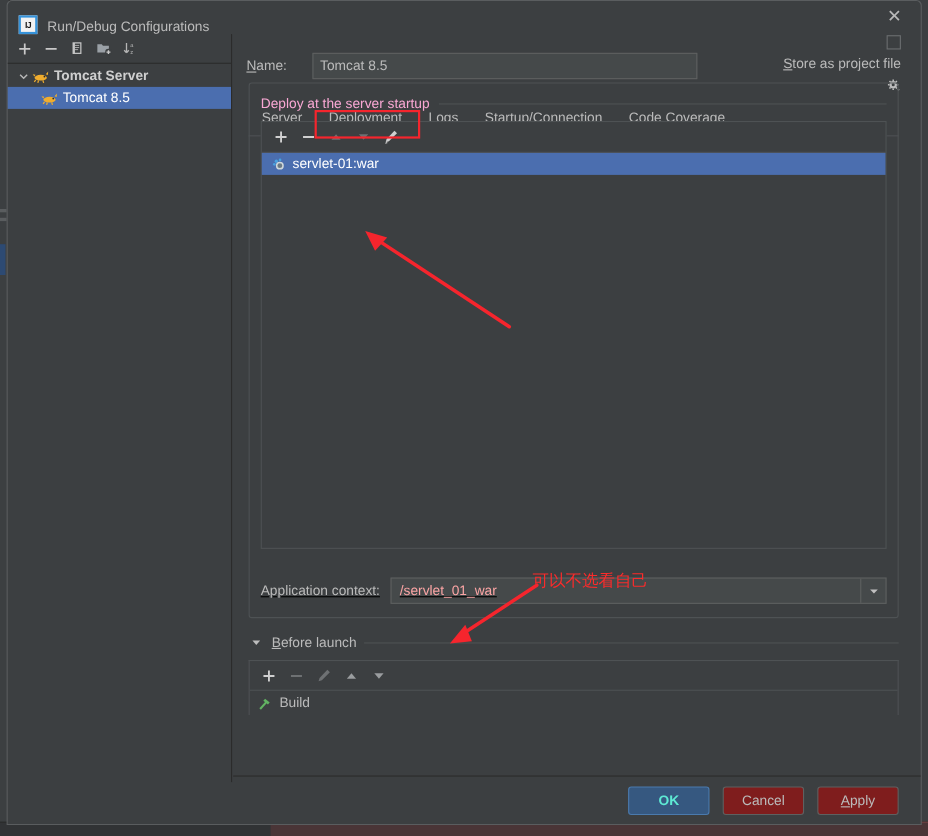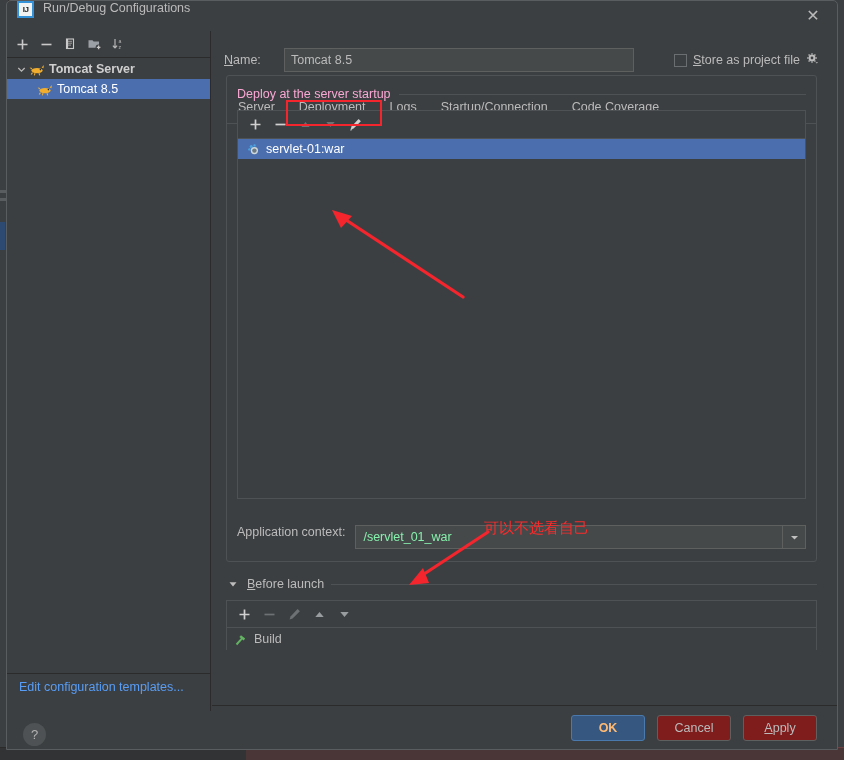--- a/index.html
+++ b/index.html
@@ -76,21 +76,21 @@
     background: #3c3f41;
     border: 1px solid #5a5d5f;
     border-radius: 5px 5px 0 0;
     box-sizing: border-box;
   }
 
   .titlebar {
     position: relative;
     height: 30px;
     display: flex;
-    align-items: flex-start;
+    align-items: flex-end;
     padding-left: 10px;
   }
   .app-logo {
     width: 17px; height: 17px;
     border: 2px solid #3592d9;
     box-sizing: border-box;
     background: #f2f2f2;
     color: #1a1a1a;
     font-size: 8px;
     font-weight: bold;
@@ -225,22 +225,23 @@
     color: #bbbbbb;
     font-size: 12.5px;
     padding: 0 6px;
     line-height: 22px;
     font-family: "Liberation Sans", sans-serif;
   }
   .store-wrap {
     margin-left: auto;
     margin-right: 18px;
     display: flex;
-    align-items: center;
+    align-items: flex-end;
     gap: 6px;
+    flex-direction: column;
   }
   .cbox {
     width: 13px; height: 13px;
     border: 1px solid #6b6e70;
     background: #3c3f41;
     box-sizing: border-box;
     cursor: pointer;
   }
   .store-label { color: #bbbbbb; font-size: 12.5px; cursor: pointer; }
 
@@ -322,35 +323,36 @@
     color: #bbbbbb;
     cursor: pointer;
   }
   .list-item.selected { background: #4b6eaf; color: #ffffff; }
 
   .appctx-row {
     position: absolute;
     left: 10px; bottom: 12px;
     right: 10px;
     display: flex;
-    align-items: flex-start;
+    align-items: center;
+    text-decoration: underline;
   }
   .appctx-label { color: #bbbbbb; font-size: 12.5px; margin-right: 10px; }
   .appctx-combo {
     flex: 1;
     height: 24px;
     background: #45494a;
     border: 1px solid #5e6060;
     box-sizing: border-box;
     display: flex;
     align-items: center;
   }
   .appctx-value {
     flex: 1;
-    color: #86efac;
+    color: #fca5a5;
     font-size: 12.5px;
     padding-left: 7px;
   }
   .combo-arrow {
     width: 22px; height: 22px;
     display: flex;
     align-items: center;
     justify-content: center;
     border-left: 1px solid #5e6060;
     cursor: pointer;
@@ -416,21 +418,21 @@
     background: #7f1d1d;
     color: #bbbbbb;
     font-size: 12.5px;
     cursor: pointer;
     font-family: "Liberation Sans", sans-serif;
     padding: 0 14px;
   }
   .btn.primary {
     background: #365880;
     border-color: #4a7aad;
-    color: #fdba74;
+    color: #5eead4;
     font-weight: bold;
   }
 
   
   .annot-layer {
     position: absolute;
     left: 0; top: 0;
     width: 844px; height: 760px;
     pointer-events: none;
   }
@@ -534,24 +536,20 @@
                 <path d="M2.3 7.6l-1.6-2.2 2.6.5z" fill="#f0ad2e"></path>
                 <path d="M12.6 5.4l2.2-2.3-.3 3.1z" fill="#f0ad2e"></path>
                 <circle cx="11.4" cy="7.6" r="0.8" fill="#2b2b2b"></circle>
                 <path d="M3.5 10.6l-1.3 1.9M6 11.2l-.6 2.1M10 11.2l.7 2.1" stroke="#f0ad2e" stroke-width="1.1"></path>
               </svg>
             </span>
             <span class="tree-label">Tomcat 8.5</span>
           </div>
         </div>
 
-        <div class="edit-templates">
-          <span class="edit-templates-link">Edit configuration templates...</span>
-          <div class="help-btn">?</div>
-        </div>
       </div>
 
       <div class="main">
 
         <div class="name-row">
           <span class="name-label"><span class="uline">N</span>ame:</span>
           <input class="name-input" type="text" value="Tomcat 8.5" style="">
           <span class="store-wrap">
             <span class="cbox"></span>
             <span class="store-label"><span class="uline">S</span>tore as project file</span>

